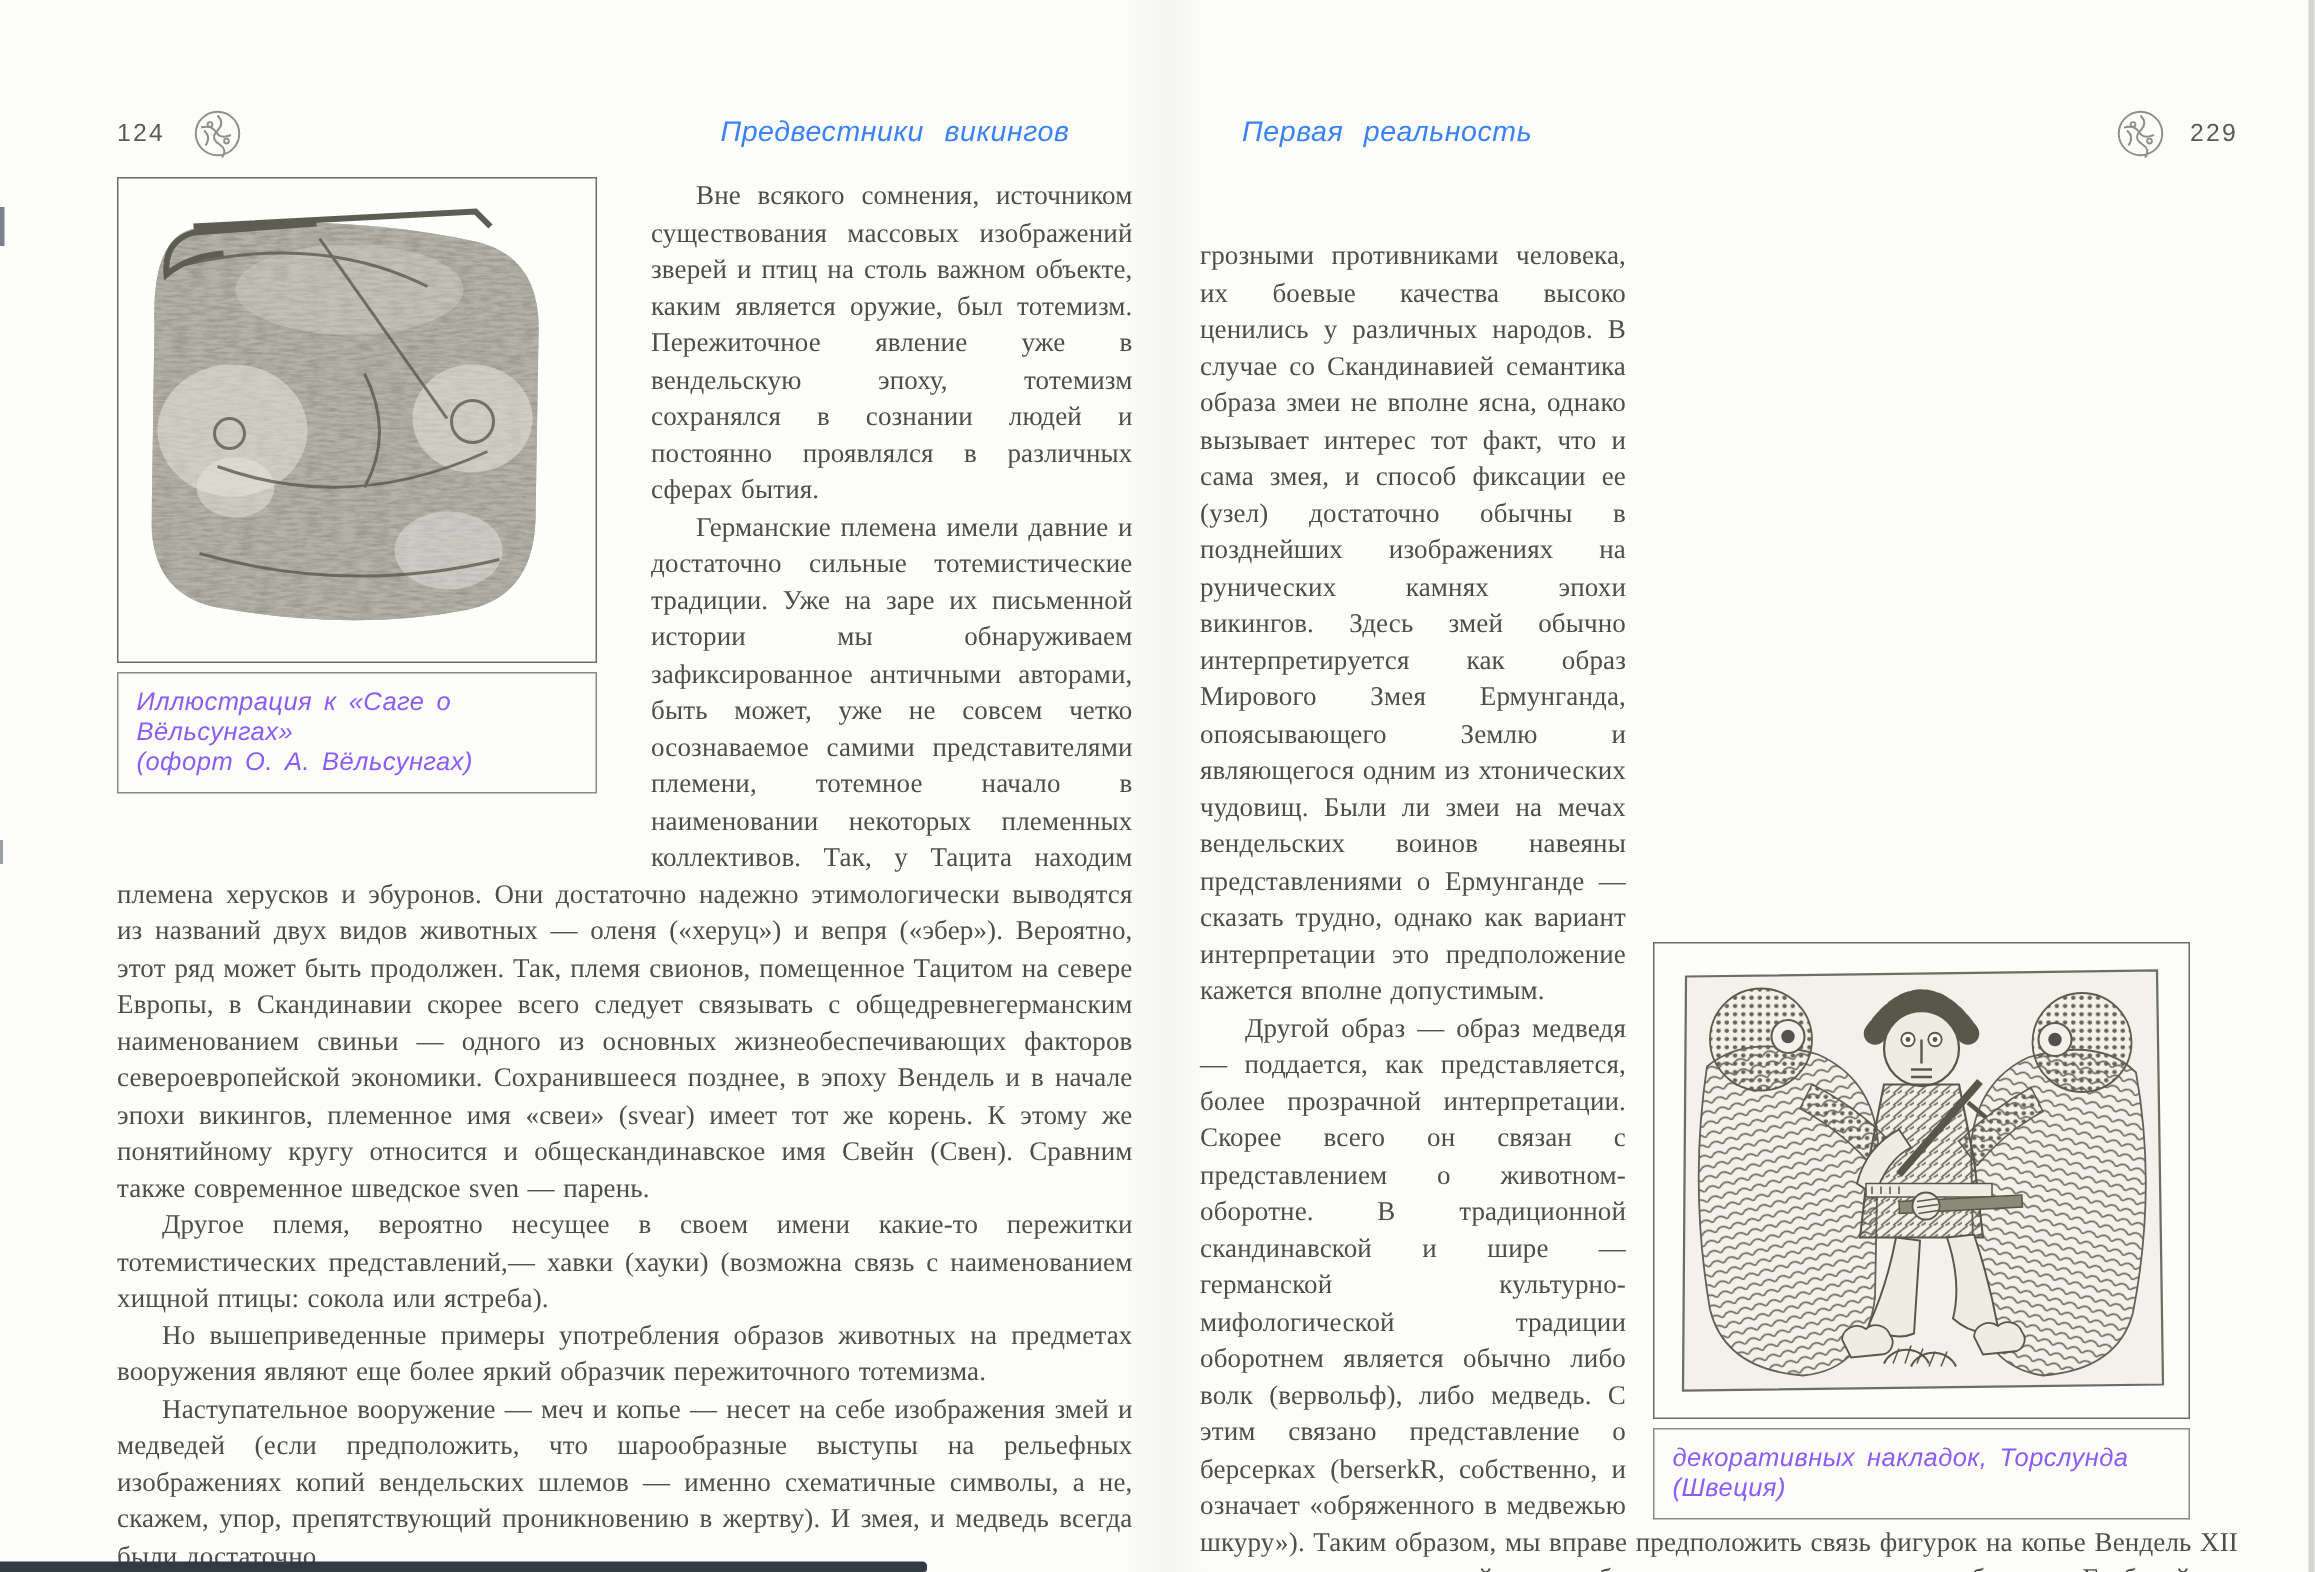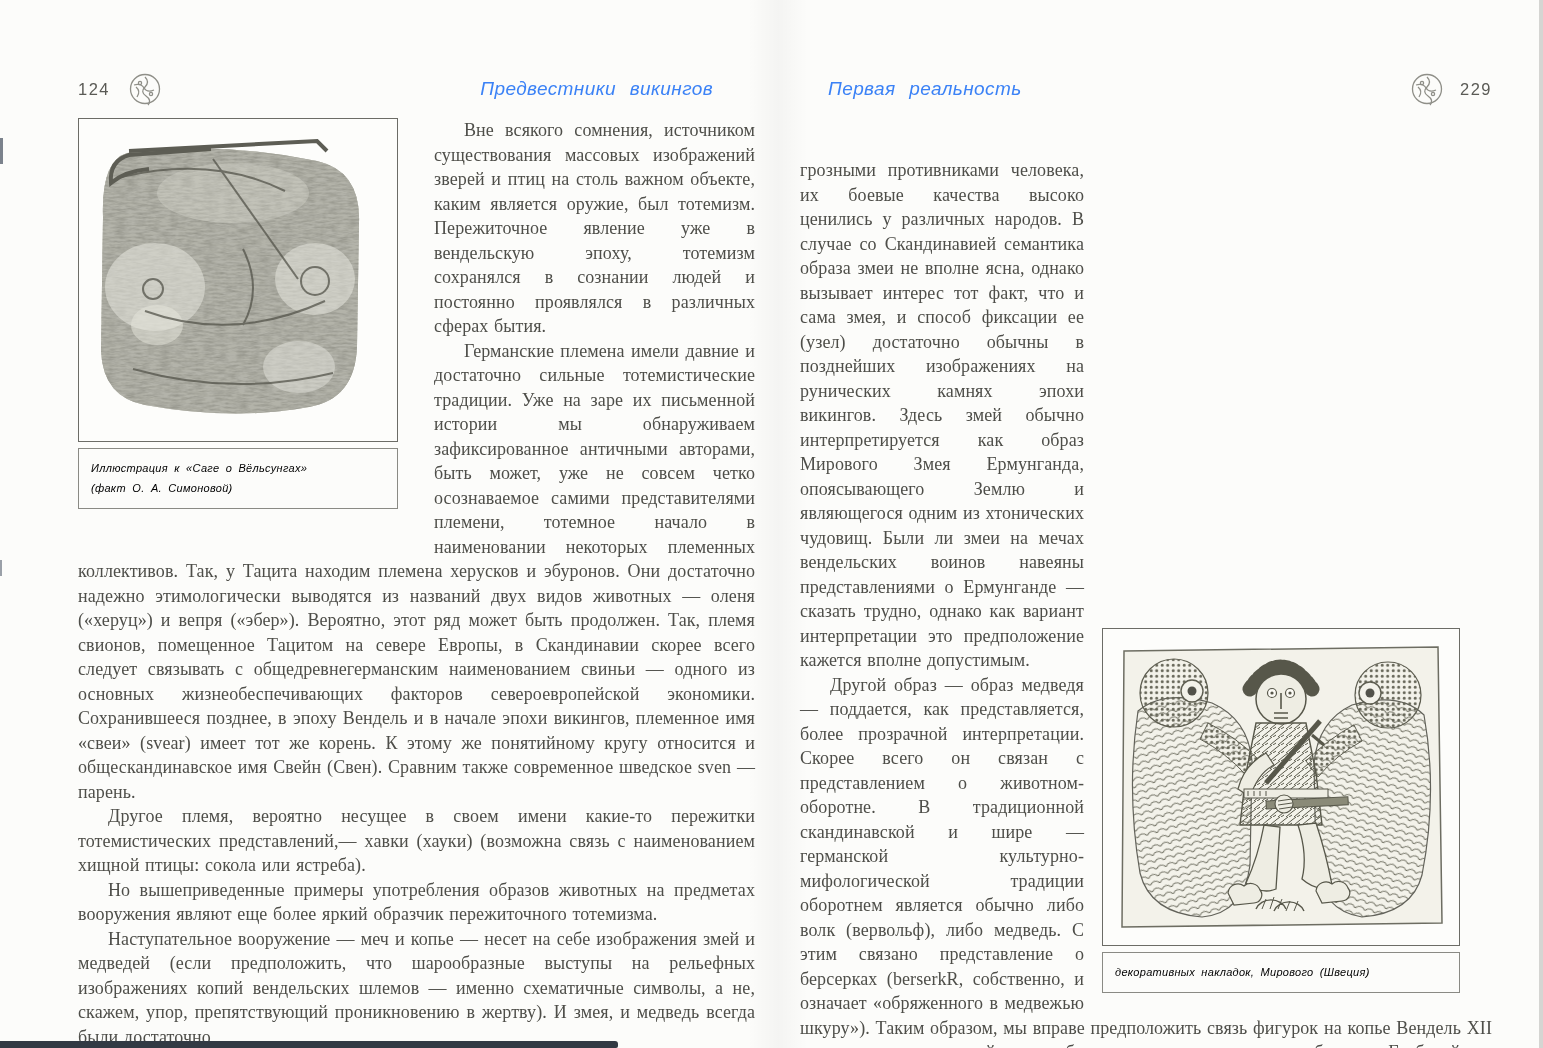--- a/index.html
+++ b/index.html
@@ -50,22 +50,22 @@
     border:1px solid #6c6c66; background:#fdfdfb;
     display:flex; align-items:center; justify-content:center;
     overflow:hidden;
   }
   .figure-left  .fig-img-box { height:322px; }
   .fig-inner-r  .fig-img-box { height:316px; }
   .fig-cap-box {
     margin-top:6px; border:1px solid #8a8a84;
     padding:9px 12px 10px;
     font-family:"Liberation Sans", sans-serif;
-    font-style:italic; font-size:11px; line-height:20px;
-    color:#000000; letter-spacing:0.3px; word-spacing:3px;
+    font-style:italic; font-size:17px; line-height:20px;
+    color:#8b5cf6; letter-spacing:0.3px; word-spacing:3px;
     text-align:left; text-indent:0;
   }
 
   
   .strip-bottom {
     position:absolute; left:0; bottom:0; width:618px; height:7px;
     background:#323a44; border-radius:0 3px 2px 0;
   }
   .strip-right {
     position:absolute; right:0; top:0; width:4px; height:100%;
@@ -138,21 +138,21 @@
               </g>
             </g>
             <g fill="none" stroke="#5d5d54" stroke-width="4">
               <path d="M36 22 L224 12 L234 22"></path>
               <path d="M118 20 L36 26 Q16 32 18 54 Q32 42 56 40"></path>
             </g>
           </svg>
         </div>
         <figcaption class="fig-cap-box">
           <div>Иллюстрация к «Саге о Вёльсунгах»</div>
-          <div>(факт О. А. Симоновой)</div>
+          <div>(офорт О. А. Вёльсунгах)</div>
         </figcaption>
       </figure>
 
       <p class="para">Вне всякого сомнения, источником существования массовых изображений зверей и птиц на столь важном объекте, каким является оружие, был тотемизм. Пережиточное явление уже в вендельскую эпоху, тотемизм сохранялся в сознании людей и постоянно проявлялся в различных сферах бытия.</p>
       <p class="para">Германские племена имели давние и достаточно сильные тотемистические традиции. Уже на заре их письменной истории мы обнаруживаем зафиксированное античными авторами, быть может, уже не совсем четко осознаваемое самими представителями племени, тотемное начало в наименовании некоторых племенных коллективов. Так, у Тацита находим племена херусков и эбуронов. Они достаточно надежно этимологически выводятся из названий двух видов животных — оленя («херуц») и вепря («эбер»). Вероятно, этот ряд может быть продолжен. Так, племя свионов, помещенное Тацитом на севере Европы, в Скандинавии скорее всего следует связывать с общедревнегерманским наименованием свиньи — одного из основных жизнеобеспечивающих факторов североевропейской экономики. Сохранившееся позднее, в эпоху Вендель и в начале эпохи викингов, племенное имя «свеи» (svear) имеет тот же корень. К этому же понятийному кругу относится и общескандинавское имя Свейн (Свен). Сравним также современное шведское sven — парень.</p>
       <p class="para">Другое племя, вероятно несущее в своем имени какие-то пережитки тотемистических представлений,— хавки (хауки) (возможна связь с наименованием хищной птицы: сокола или ястреба).</p>
       <p class="para">Но вышеприведенные примеры употребления образов животных на предметах вооружения являют еще более яркий образчик пережиточного тотемизма.</p>
       <p class="para">Наступательное вооружение — меч и копье — несет на себе изображения змей и медведей (если предположить, что шарообразные выступы на рельефных изображениях копий вендельских шлемов — именно схематичные символы, а не, скажем, упор, препятствующий проникновению в жертву). И змея, и медведь всегда были достаточно</p>
     </div>
   </section>
@@ -226,21 +226,21 @@
               <path d="M162 160 L176 158 M162 164 L176 162 M163 168 L176 166" stroke="#57574a" stroke-width="1"></path>
               <path d="M148 184 Q142 216 130 242 Q146 254 160 248 Q162 216 164 186 Z" fill="#eeede3" stroke="#57574a" stroke-width="1.3"></path>
               <path d="M182 184 Q192 214 186 238 Q202 252 216 244 Q210 212 200 182 Z" fill="#eeede3" stroke="#57574a" stroke-width="1.3"></path>
               <path d="M112 252 a10 10 0 0 1 16 -7 a10 10 0 0 1 16 4 a8 8 0 0 1 -6 13 L118 264 Z" fill="#eeede3" stroke="#57574a" stroke-width="1.2"></path>
               <path d="M200 250 a10 10 0 0 1 16 -7 a10 10 0 0 1 16 4 a8 8 0 0 1 -6 13 L206 262 Z" fill="#eeede3" stroke="#57574a" stroke-width="1.2"></path>
               <path d="M140 268 a16 14 0 0 1 30 0 M158 270 a16 14 0 0 1 30 0" fill="none" stroke="#57574a" stroke-width="1.4"></path>
               <path d="M146 268 L150 258 M154 268 L158 256 M162 268 L166 258 M170 270 L174 260 M178 270 L182 260" stroke="#57574a" stroke-width="1"></path>
             </svg>
           </div>
           <figcaption class="fig-cap-box">
-            <div>декоративных накладок, Мирового (Швеция)</div>
+            <div>декоративных накладок, Торслунда (Швеция)</div>
           </figcaption>
         </div>
       </figure>
 
       <p class="para no-indent">грозными противниками человека, их боевые качества высоко ценились у различных народов. В случае со Скандинавией семантика образа змеи не вполне ясна, однако вызывает интерес тот факт, что и сама змея, и способ фиксации ее (узел) достаточно обычны в позднейших изображениях на рунических камнях эпохи викингов. Здесь змей обычно интерпретируется как образ Мирового Змея Ермунганда, опоясывающего Землю и являющегося одним из хтонических чудовищ. Были ли змеи на мечах вендельских воинов навеяны представлениями о Ермунганде — сказать трудно, однако как вариант интерпретации это предположение кажется вполне допустимым.</p>
       <p class="para">Другой образ — образ медведя — поддается, как представляется, более прозрачной интерпретации. Скорее всего он связан с представлением о животном-оборотне. В традиционной скандинавской и шире — германской культурно-мифологической традиции оборотнем является обычно либо волк (вервольф), либо медведь. С этим связано представление о берсерках (berserkR, собственно, и означает «обряженного в медвежью шкуру»). Таким образом, мы вправе предположить связь фигурок на копье Вендель XII с магическим взаимодействием обладателя оружия и хищника-оборотня. Глубочайшие корни воинского оборотничества, отчетливо прослеживаемые в малой пластике вендельского периода, в сценах поединков героя и некоего существа — полуволка-получеловека, свидетельствуют, что данный феномен был весьма популярным сюжетом и темой для обсуждения и осмысления. Блестящий пассаж из «Саги о Вельсунгах» подтверждает это:</p>
 
     </div>
   </section>
 

